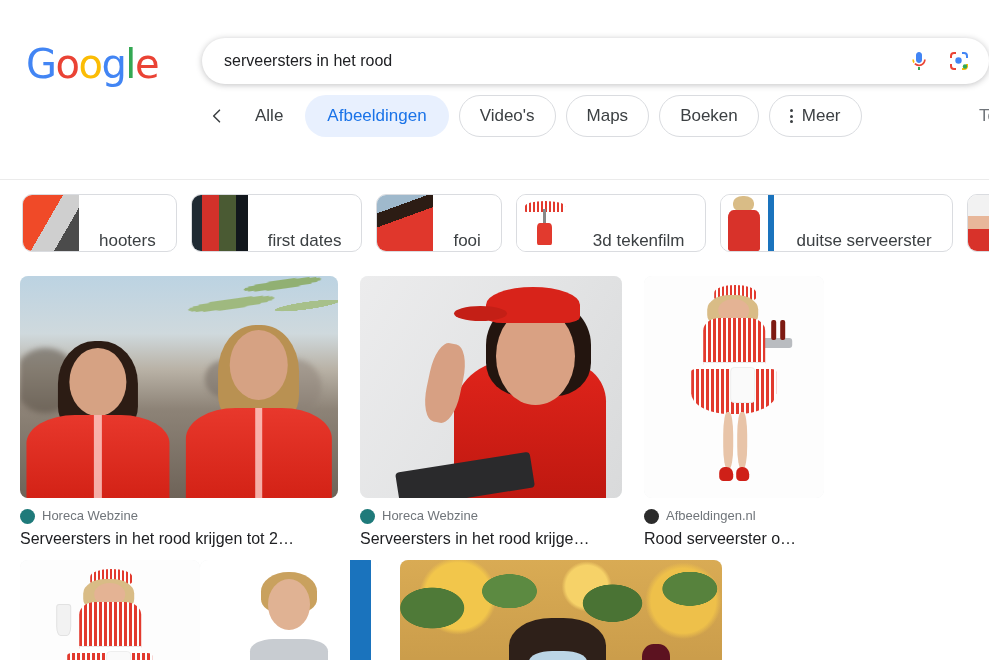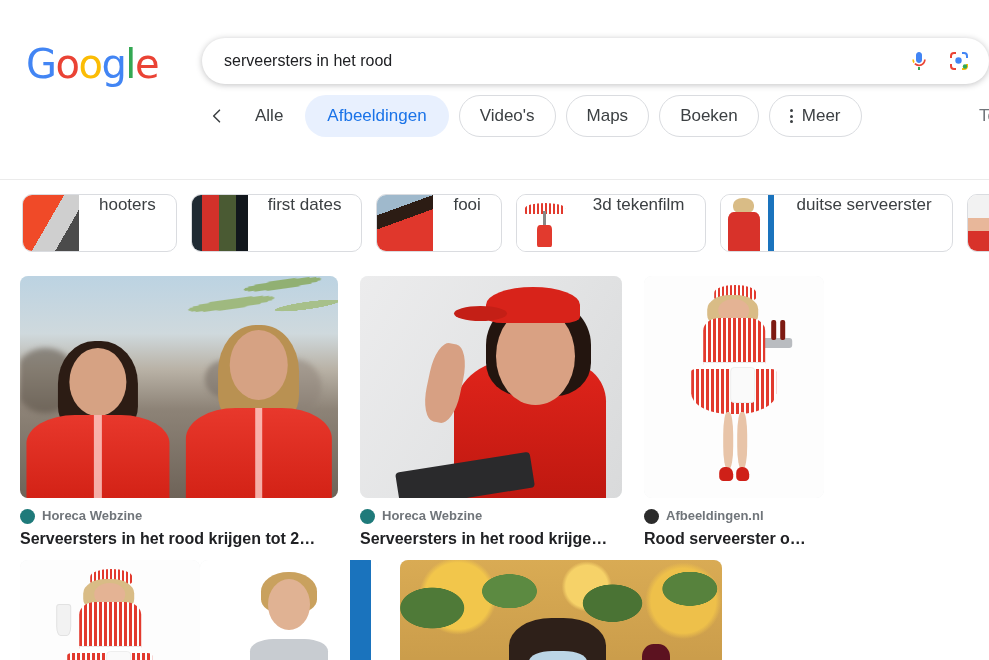--- a/index.html
+++ b/index.html
@@ -135,21 +135,21 @@
     display: flex;
     align-items: center;
     gap: 14px;
     padding: 14px 0 14px 22px;
     height: 86px;
     overflow: hidden;
     white-space: nowrap;
   }
   .chip {
     display: flex;
-    align-items: flex-start;
+    align-items: flex-end;
     height: 58px;
     border: 1px solid #dadce0;
     border-radius: 10px;
     background: #fff;
     overflow: hidden;
     cursor: pointer;
     flex: none;
   }
   .chip-thumb {
     width: 56px;
@@ -177,21 +177,20 @@
     display: flex;
     flex-wrap: wrap;
     padding-left: 20px;
     gap: 0;
   }
   .card {
     margin-right: 22px;
     margin-bottom: 10px;
     flex: none;
     cursor: pointer;
-    font-weight: bold;
   }
   .thumb {
     border-radius: 8px;
     overflow: hidden;
     position: relative;
     background: #f1f3f4;
   }
   .meta { padding-top: 9px; }
   .source {
     display: flex;

